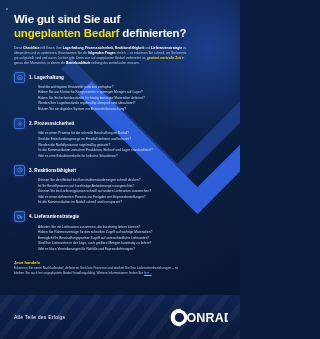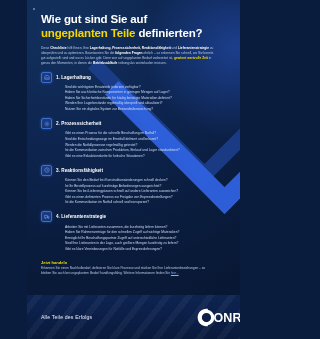--- a/index.html
+++ b/index.html
@@ -7,21 +7,20 @@
   body{
     width:240px;height:339px;overflow:hidden;
     background:#0a1c3d;
     font-family:"Liberation Sans",sans-serif;
     -webkit-font-smoothing:antialiased;
   }
   .page{
     position:relative;width:240px;height:339px;overflow:hidden;
     background:
       radial-gradient(ellipse 150% 90% at 12% 8%, #12305c 0%, #0d2550 38%, #0a1c3d 72%, #081733 100%);
-    margin-left: 27px;
   }
   
   .deco{position:absolute;inset:0;overflow:hidden;pointer-events:none;}
   
   .chk-outer{
     position:absolute;
     width:150px;height:150px;
     right:-42px;top:10px;
     border-right:19px solid #2f62e0;
     border-bottom:19px solid #2f62e0;
@@ -99,21 +98,21 @@
     <div class="glow"></div>
     <div class="chk-inner"></div>
     <div class="chk-outer"></div>
     <div class="dot"></div>
   </div>
 
   <div class="content">
 
     <h1>
       <span>Wie gut sind Sie auf</span><br>
-      <span class="hl">ungeplanten Teile</span>
+      <span class="hl">ungeplanten Bedarf</span>
       <span>definierten?</span>
     </h1>
 
     <p class="intro">
       <span>Diese </span><b>Checkliste</b><span> hilft Ihnen, Ihre </span><b>Lagerhaltung, Prozesssicherheit, Reaktionsfähigkeit</b><span> und </span><b>Lieferantenstrategie</b><span> zu überprüfen und zu optimieren. Beantworten Sie die </span><b>folgenden Fragen</b><span> ehrlich – so erkennen Sie schnell, wo Sie bereits gut aufgestellt sind und wo es Lücken gibt. Denn wer auf ungeplanten Bedarf vorbereitet ist, </span><b class="y">gewinnt wertvolle Zeit</b><span> in genau den Momenten, in denen die </span><b>Betriebsabläufe</b><span> reibungslos weiterlaufen müssen.</span>
     </p>
 
     <div class="section">
       <div class="sec-head">
         <span class="sec-icon">

